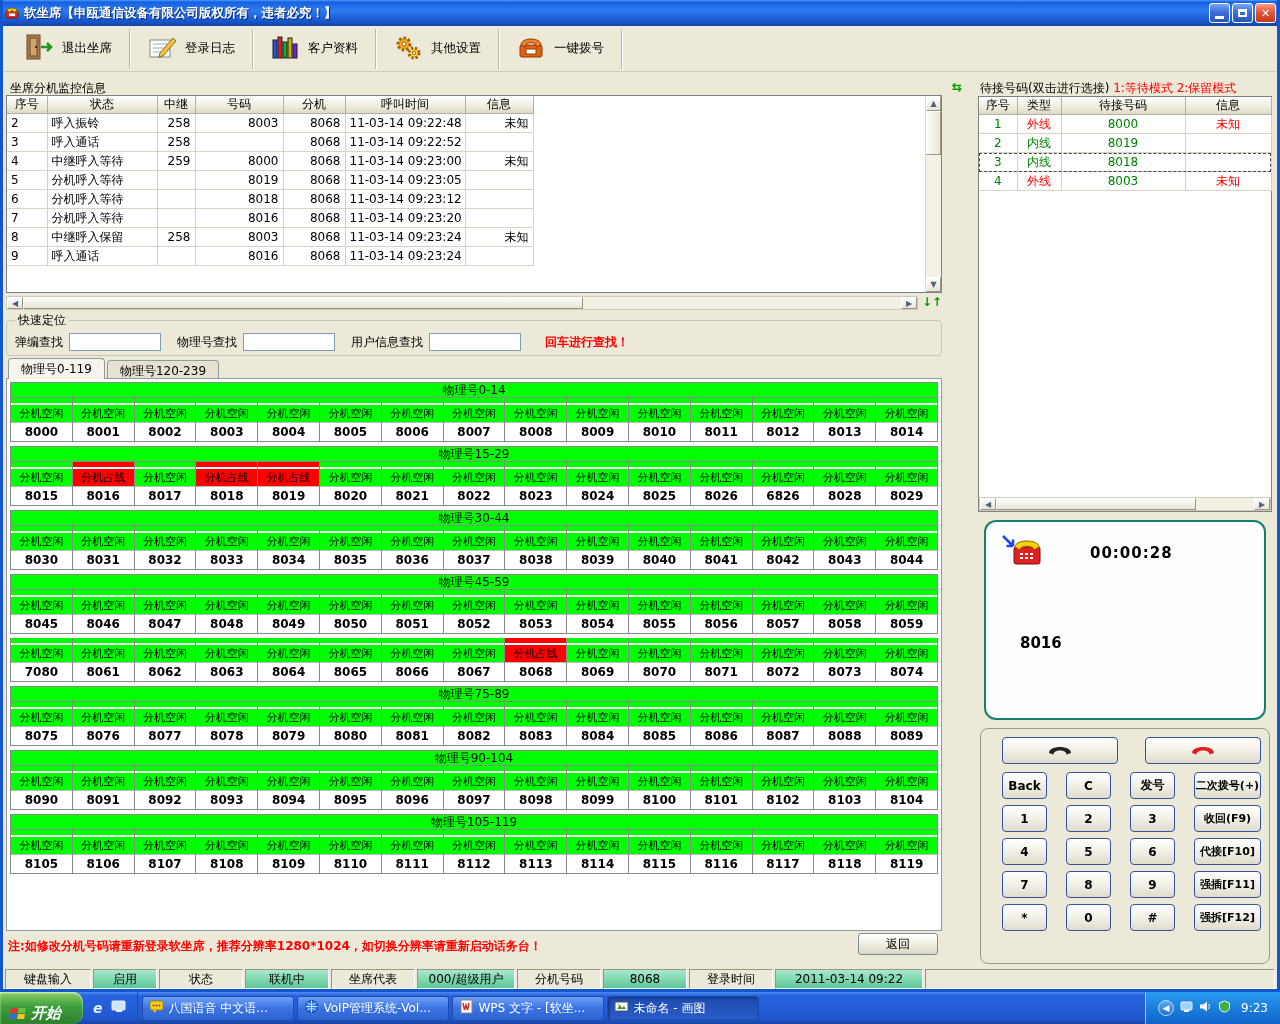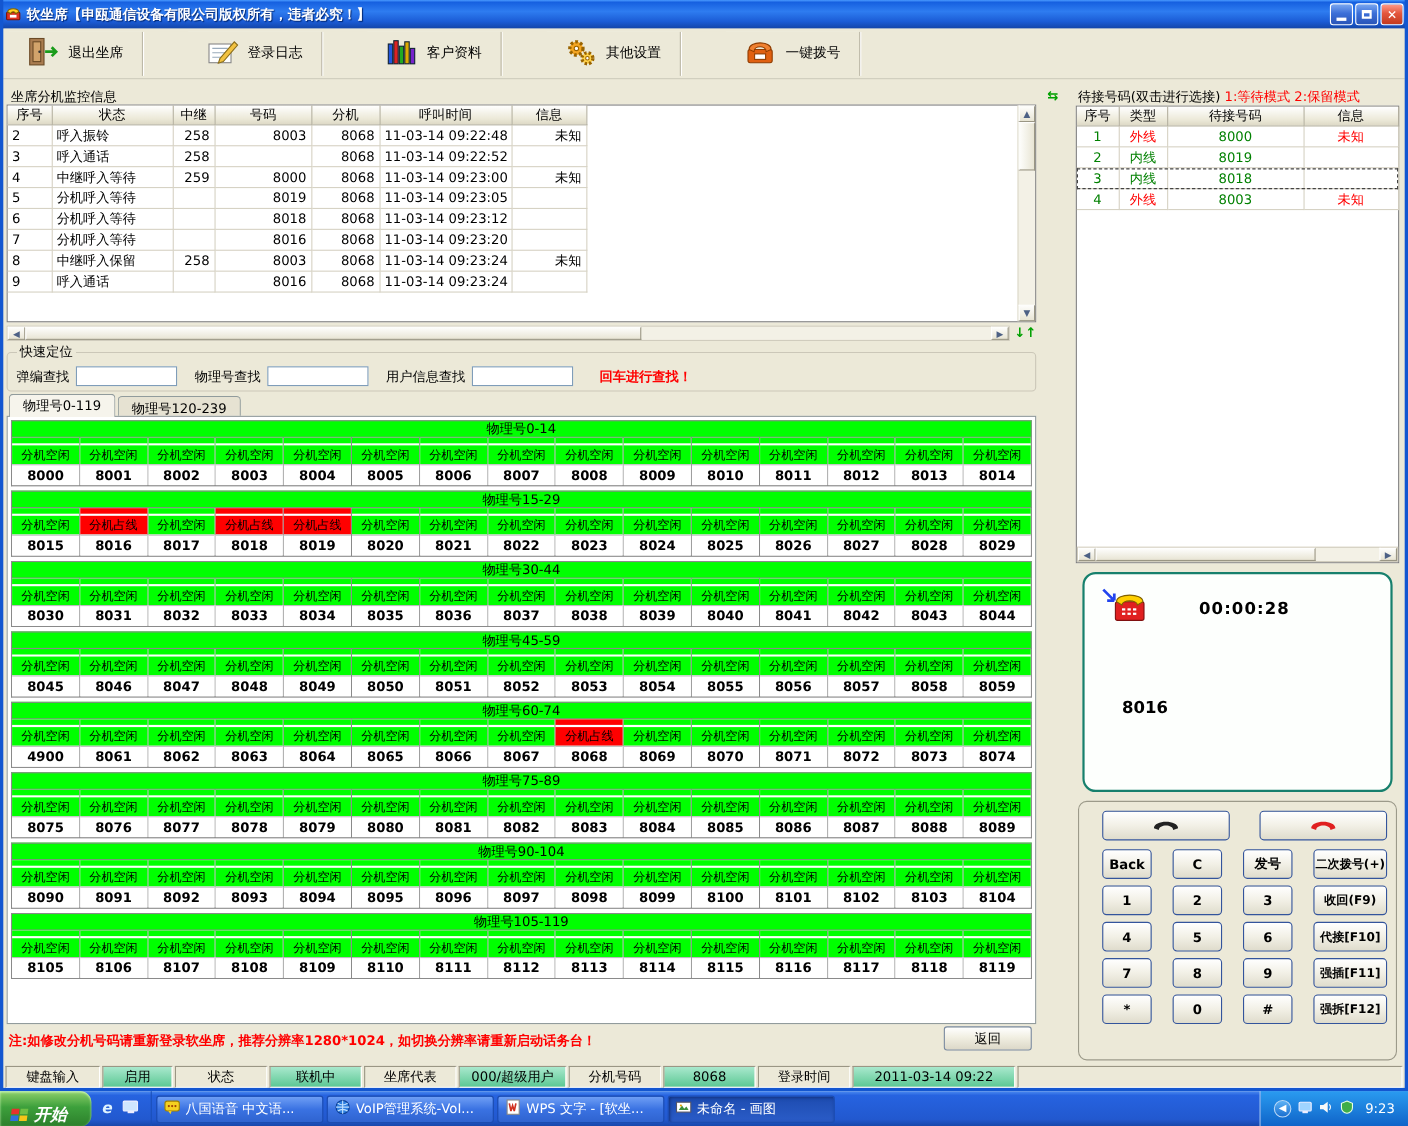--- a/index.html
+++ b/index.html
@@ -140,21 +140,21 @@
   <span class="wbtn">
       <span class="mini-bar"></span>
     </span>
   <span class="wbtn">
       <span class="max-box"></span>
     </span>
   <span class="wbtn close">✕</span>
 </div>
 
 <div id="toolbar">
-    <span id="toolbar-items" style="display:flex;gap:40px;">
+    <span id="toolbar-items" style="display:flex;">
       <div class="tool-item">
         <span><svg width="30" height="30">
             <rect x="3" y="3" width="13" height="24" fill="#a97c50" stroke="#6b4a26"></rect>
             <rect x="6" y="6" width="7" height="18" fill="#d2a36b" stroke="#6b4a26"></rect>
             <circle cx="12" cy="15" r="1.2" fill="#333"></circle>
             <path d="M17 15 h9 M23 11 l4 4 -4 4" stroke="#1a9c1a" stroke-width="2.5" fill="none"></path>
           </svg></span>
         <span class="tool-label">退出坐席</span>
       </div>
       <div class="tool-item">
@@ -467,21 +467,21 @@
             <div class="enum">8025</div>
           </div>
           <div class="ext-cell">
             <div class="strip"></div>
             <div class="elbl">分机空闲</div>
             <div class="enum">8026</div>
           </div>
           <div class="ext-cell">
             <div class="strip"></div>
             <div class="elbl">分机空闲</div>
-            <div class="enum">8027</div>
+            <div class="enum">6826</div>
           </div>
           <div class="ext-cell">
             <div class="strip"></div>
             <div class="elbl">分机空闲</div>
             <div class="enum">8028</div>
           </div>
           <div class="ext-cell">
             <div class="strip"></div>
             <div class="elbl">分机空闲</div>
             <div class="enum">8029</div>
@@ -642,26 +642,25 @@
             <div class="enum">8058</div>
           </div>
           <div class="ext-cell">
             <div class="strip"></div>
             <div class="elbl">分机空闲</div>
             <div class="enum">8059</div>
           </div>
         </div>
       </div>
       <div class="ext-group">
-        <div class="ext-title">物理号60-74</div>
         <div class="ext-cells">
           <div class="ext-cell">
             <div class="strip"></div>
             <div class="elbl">分机空闲</div>
-            <div class="enum">4900</div>
+            <div class="enum">7080</div>
           </div>
           <div class="ext-cell">
             <div class="strip"></div>
             <div class="elbl">分机空闲</div>
             <div class="enum">8061</div>
           </div>
           <div class="ext-cell">
             <div class="strip"></div>
             <div class="elbl">分机空闲</div>
             <div class="enum">8062</div>

